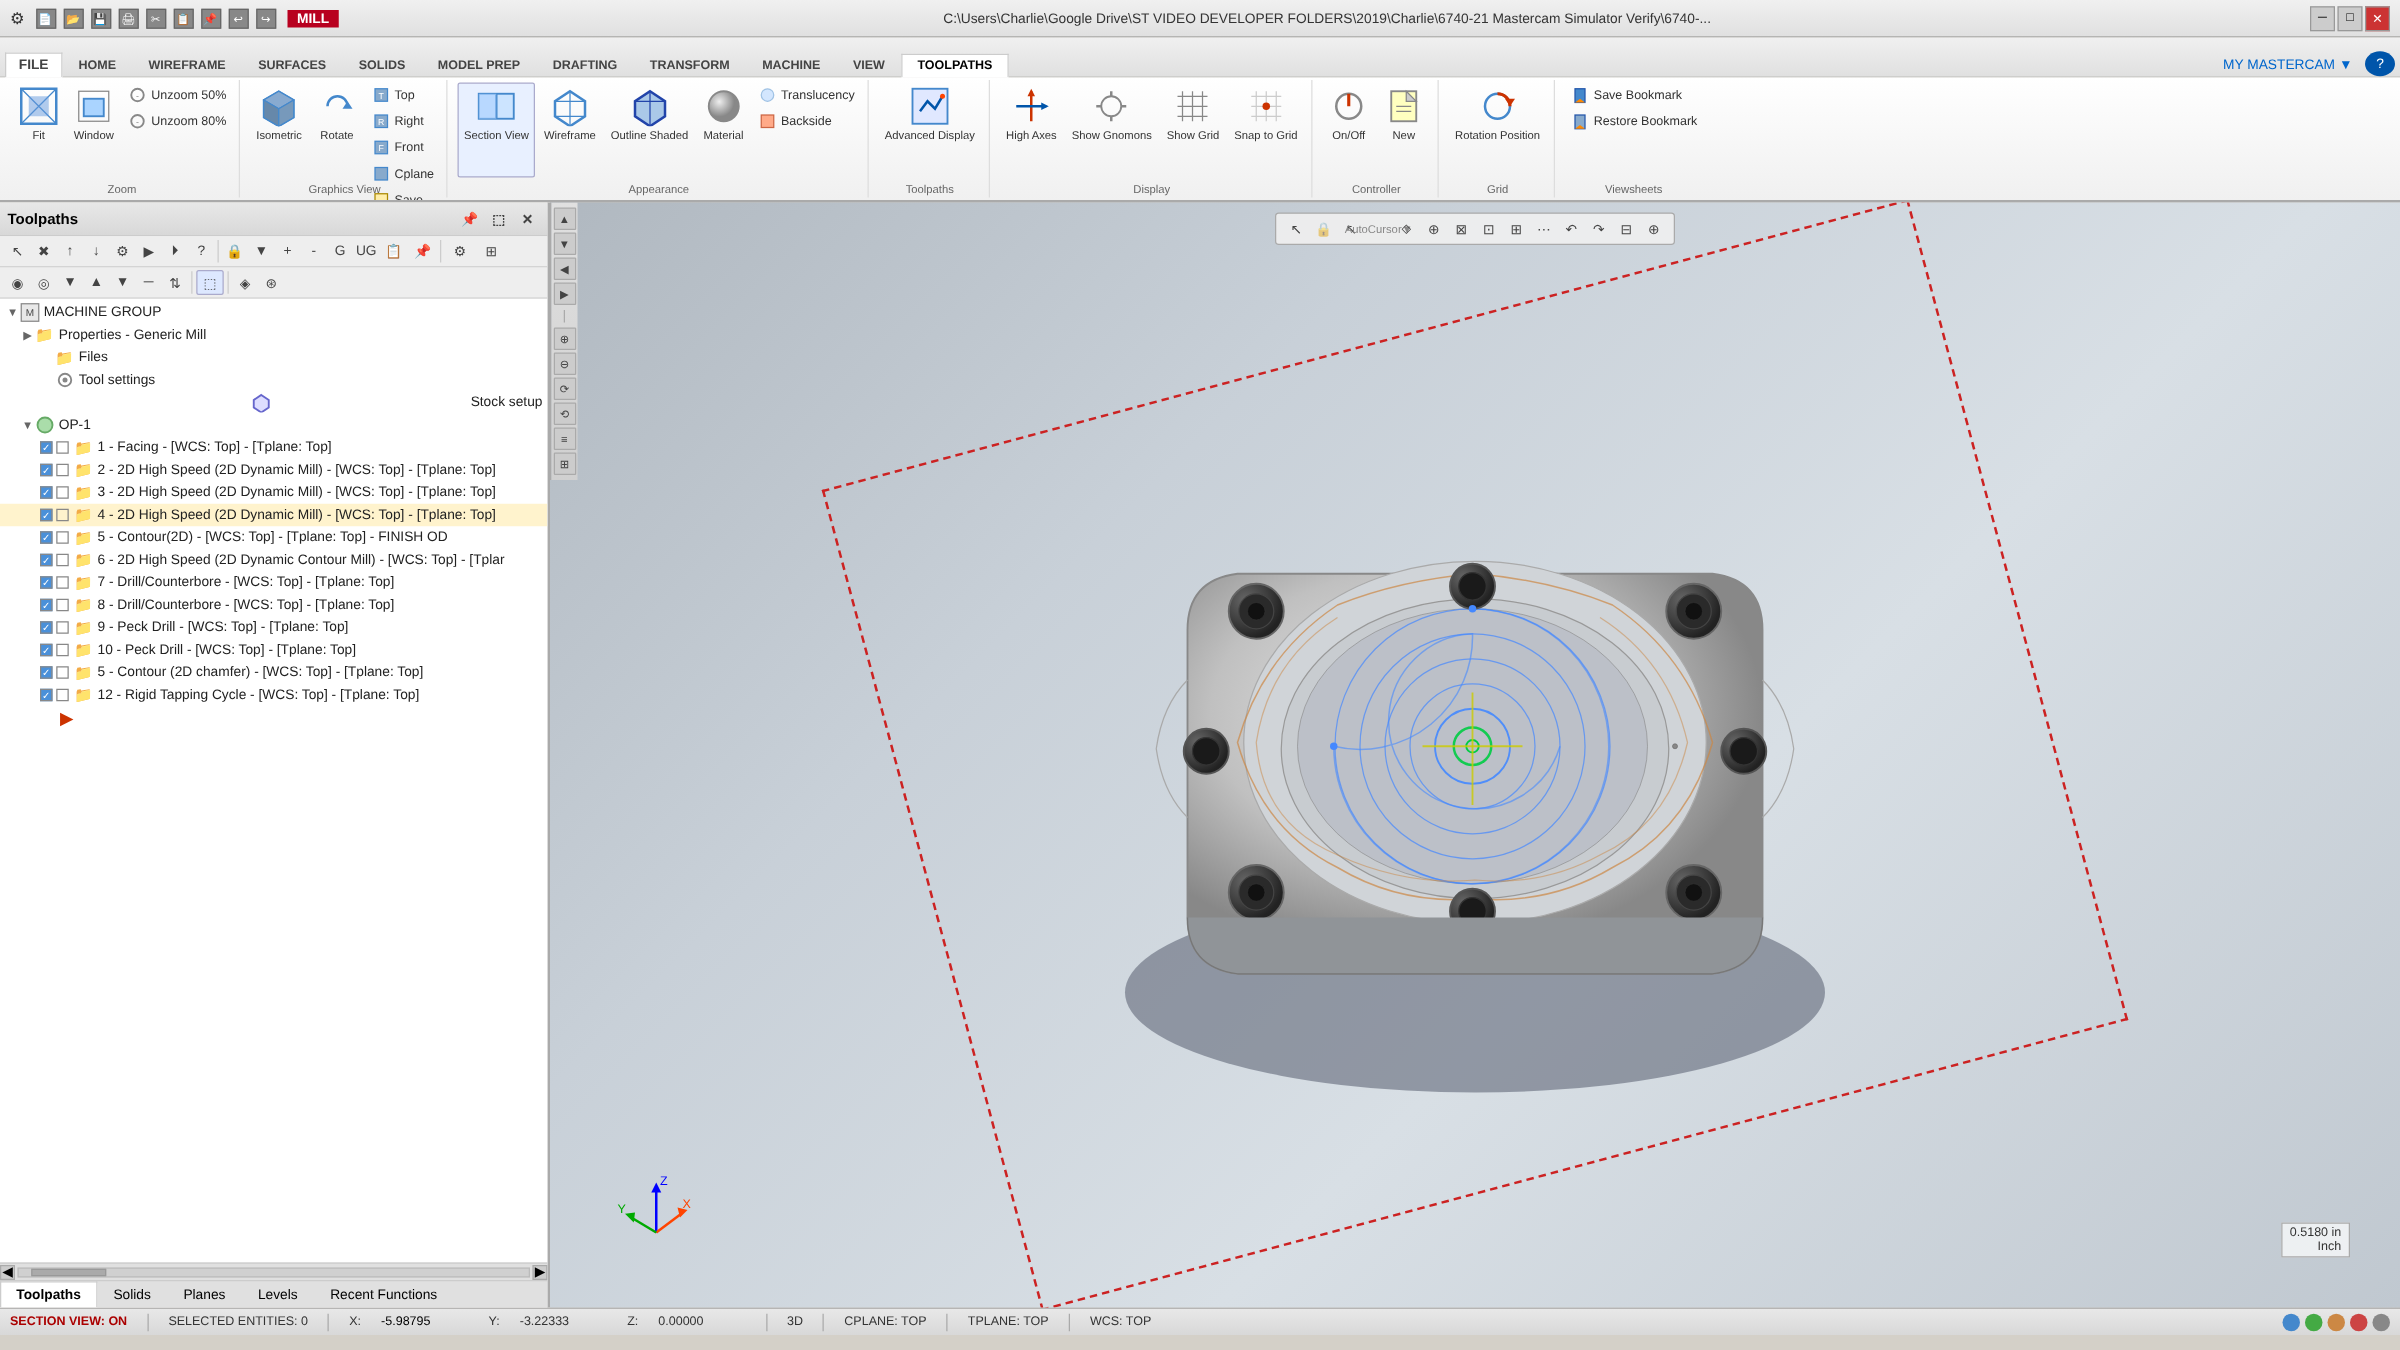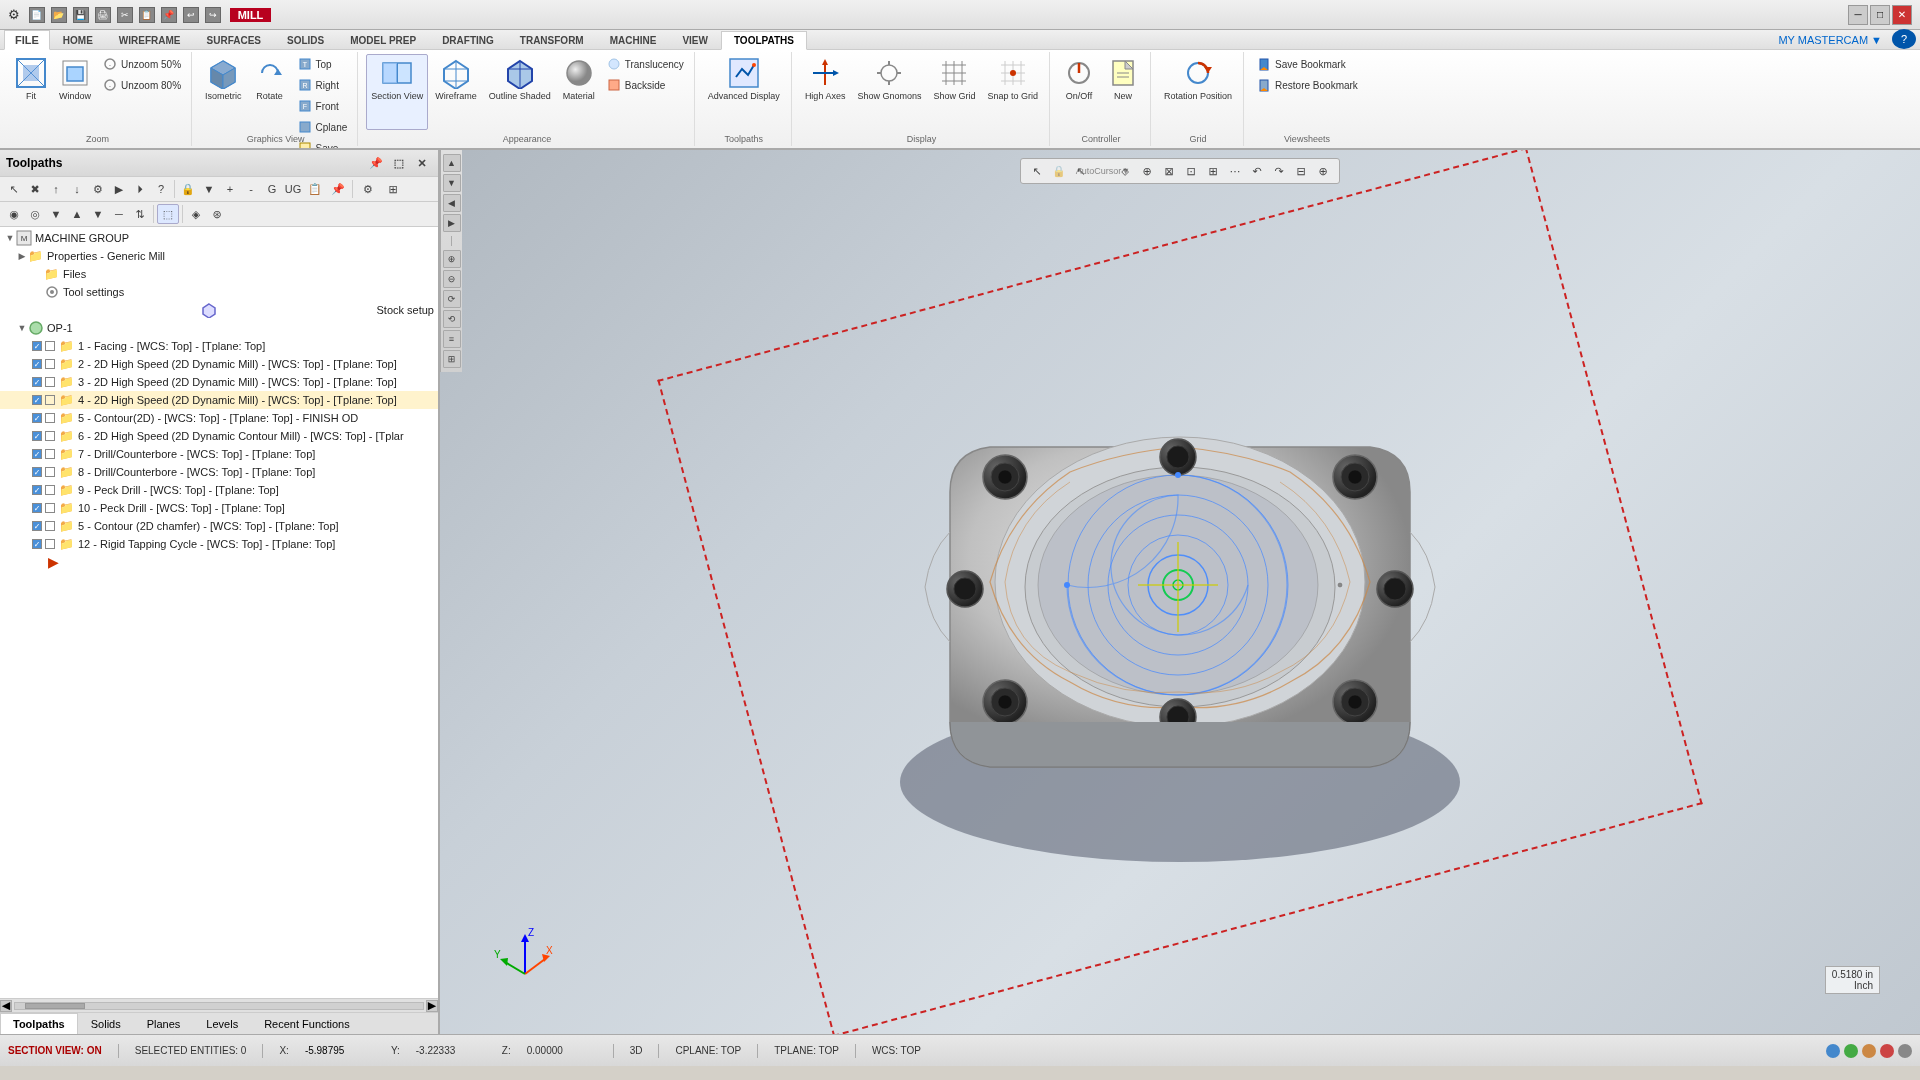--- a/index.html
+++ b/index.html
@@ -16,21 +16,21 @@
       padding: 0 8px;
     }
     #title-bar-left { display: flex; align-items: center; gap: 4px; }
     #title-bar-center { flex: 1; text-align: center; font-size: 11px; color: #333; }
     #title-bar-right { display: flex; gap: 2px; }
     .title-btn { width: 20px; height: 20px; background: #ccc; border: 1px solid #999; cursor: pointer; display: flex; align-items: center; justify-content: center; font-size: 10px; }
     .tb-icon { width: 16px; height: 16px; background: #888; border: 1px solid #666; display: inline-flex; align-items: center; justify-content: center; font-size: 9px; color: white; margin: 1px; cursor: pointer; }
 
     
     #ribbon-tabs {
-      height: 20px;
+      height: 32px;
       background: linear-gradient(to bottom, #f0f0f0, #e0e0e0);
       display: flex;
       align-items: flex-end;
       padding: 0 0 0 4px;
       border-bottom: 1px solid #ccc;
     }
     .ribbon-tab {
       padding: 3px 12px;
       font-size: 10px;
       font-weight: bold;
@@ -218,21 +218,21 @@
       display: flex;
       flex-direction: column;
       align-items: center;
       padding: 4px 0;
       gap: 2px;
     }
     .rs-btn { width: 18px; height: 18px; background: #ccc; border: 1px solid #aaa; cursor: pointer; display: flex; align-items: center; justify-content: center; font-size: 9px; color: #444; border-radius: 1px; }
 
     
     #status-bar {
-      height: 32px;
+      height: 22px;
       background: linear-gradient(to bottom, #e8e8e8, #d8d8d8);
       border-top: 1px solid #aaa;
       display: flex;
       align-items: center;
       padding: 0 8px;
       gap: 16px;
       font-size: 10px;
       color: #333;
     }
     .status-divider { width: 1px; height: 14px; background: #aaa; }
@@ -310,20 +310,21 @@
     <div class="tb-icon">📂</div>
     <div class="tb-icon">💾</div>
     <div class="tb-icon">🖨</div>
     <div class="tb-icon">✂</div>
     <div class="tb-icon">📋</div>
     <div class="tb-icon">📌</div>
     <div class="tb-icon">↩</div>
     <div class="tb-icon">↪</div>
     <span style="background:#b8001f; color:white; padding:1px 8px; font-size:11px; font-weight:bold; margin:0 4px;">MILL</span>
   </div>
+  <div id="title-bar-center">C:\Users\Charlie\Google Drive\ST VIDEO DEVELOPER FOLDERS\2019\Charlie\6740-21 Mastercam Simulator Verify\6740-...</div>
   <div id="title-bar-right">
     <div class="title-btn">─</div>
     <div class="title-btn">□</div>
     <div class="title-btn" style="background:#cc3333; color:white;">✕</div>
   </div>
 </div>
 
 <div id="ribbon-tabs">
   <div class="ribbon-tab active-orange" style="background:white; border-top:3px solid #b8001f; border:1px solid #ccc; border-bottom:1px solid white; margin-bottom:-1px; padding:3px 10px; font-size:11px; font-weight:bold;">FILE</div>
   <div class="ribbon-tab">HOME</div>

